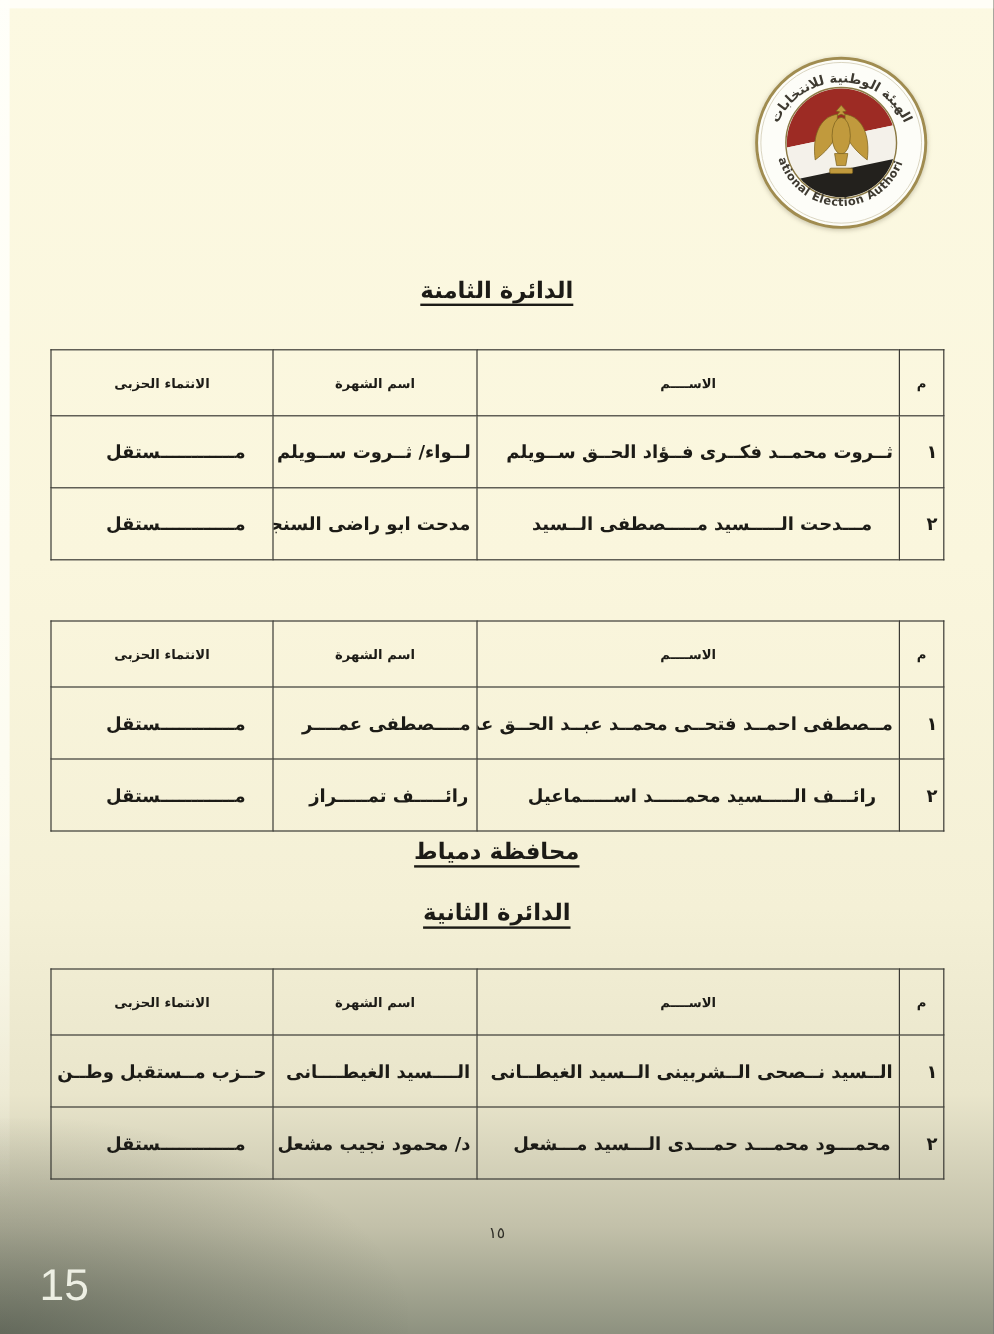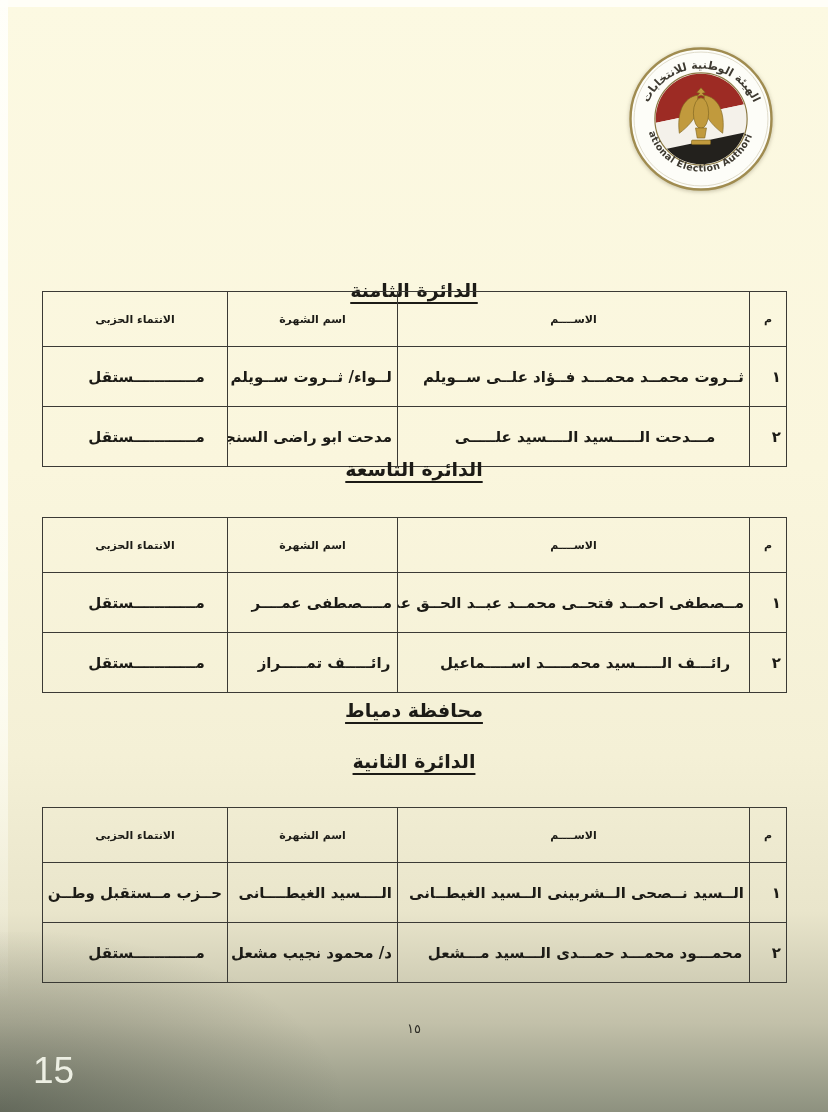--- a/index.html
+++ b/index.html
@@ -14,21 +14,21 @@
   .corner-shade{position:absolute;left:0;bottom:0;width:340px;height:180px;
     background:radial-gradient(ellipse at 0% 100%,rgba(42,50,42,.42),rgba(42,50,42,0) 72%);}
 
   .logo{position:absolute;left:628px;top:46px;width:146px;height:146px;}
   .logo svg{display:block;filter:drop-shadow(0 1px 2px rgba(90,80,50,.35));}
   .logo text{font-family:"DejaVu Sans",sans-serif;}
 
   .doc-heading{position:absolute;left:0;width:100%;text-align:center;
     font-size:19px;font-weight:bold;letter-spacing:.2px;}
   .doc-heading span{text-decoration:underline;text-underline-offset:5px;text-decoration-thickness:1.5px;}
-  #heading-district-8{top:231px;margin-top:48px;}
+  #heading-district-8{top:231px;}
   #heading-district-9{top:458px;}
   #heading-governorate{top:699px;}
   #heading-district-2{top:750px;}
 
   table.roster{position:absolute;left:42px;width:744px;border-collapse:collapse;
     table-layout:fixed;direction:rtl;}
   .roster th,.roster td{border:1.4px solid #3b3a35;font-weight:bold;text-align:center;
     vertical-align:middle;padding:2px 5px;overflow:hidden;white-space:nowrap;}
   .roster th{height:50px;font-size:11px;}
   .roster td{height:55px;font-size:15px;padding-left:28px;}
@@ -100,36 +100,33 @@
       <tr>
         <th>م</th>
         <th>الاســــم</th>
         <th>اسم الشهرة</th>
         <th>الانتماء الحزبى</th>
       </tr>
     </thead>
     <tbody>
       <tr>
         <td>١</td>
-        <td>ثــروت محمــد محمـــد فــؤاد علــى ســويلم</td>
+        <td>ثــروت محمــد فكــرى فــؤاد الحــق ســويلم</td>
         <td>لــواء/ ثــروت ســويلم</td>
         <td>مــــــــــــستقل</td>
       </tr>
       <tr>
         <td>٢</td>
-        <td>مـــدحت الـــــسيد الــــسيد علـــــى</td>
+        <td>مـــدحت الـــــسيد مـــــصطفى الــسيد</td>
         <td>مدحت ابو راضى السنجرى</td>
         <td>مــــــــــــستقل</td>
       </tr>
     </tbody>
   </table>
 
-  <div class="doc-heading" id="heading-district-9">
-    <span>الدائرة التاسعة</span>
-  </div>
 
   <table class="roster" id="table-district-9">
     <colgroup>
         <col class="c-no">
         <col class="c-name">
         <col class="c-alias">
         <col class="c-party">
       </colgroup>
     <thead>
       <tr>

